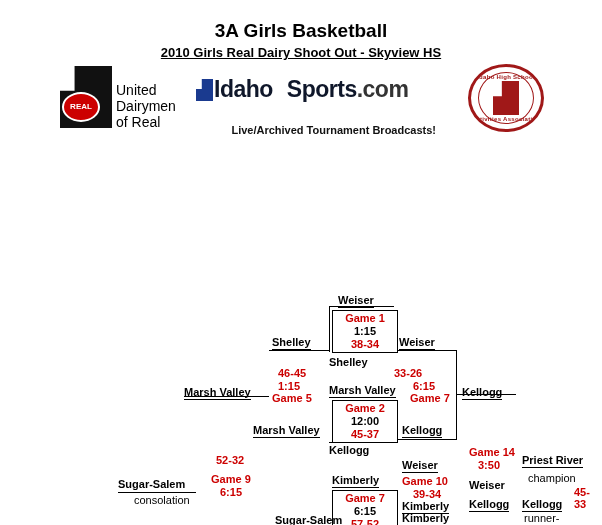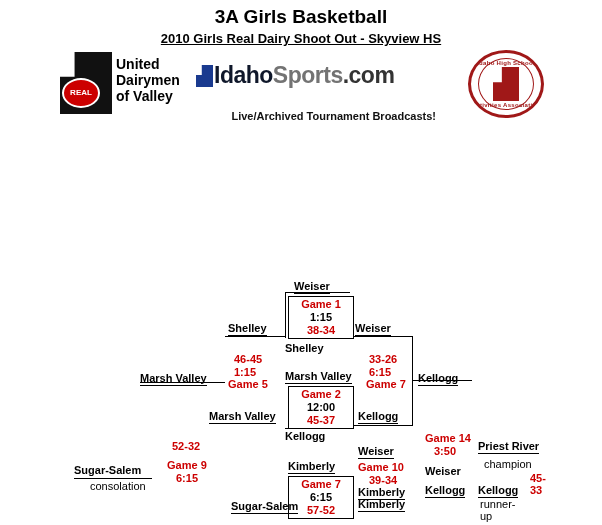--- a/index.html
+++ b/index.html
@@ -10,21 +10,21 @@
     width: 602px;
     height: 525px;
     background: #ffffff;
     font-family: "Liberation Sans", sans-serif;
     color: #000000;
     position: relative;
     overflow: hidden;
   }
   .header {
     text-align: center;
-    padding-top: 6px;
+    padding-top: 20px;
   }
   .title {
     font-size: 19px;
     font-weight: bold;
     letter-spacing: 0px;
   }
   .subtitle {
     font-size: 13px;
     font-weight: bold;
     text-decoration: underline;
@@ -64,39 +64,39 @@
     border: 2px solid #ffffff;
     color: #ffffff;
     font-size: 8px;
     font-weight: bold;
     text-align: center;
     line-height: 26px;
   }
   .udi .txt {
     position: absolute;
     left: 56px;
-    top: 4px;
+    top: 16px;
     font-size: 14px;
-    font-weight: bold;
+    font-weight: normal;
     line-height: 16px;
   }
   
   .isports {
     position: absolute;
     left: 196px;
     top: 12px;
     width: 240px;
   }
   .isports .brand {
     font-size: 23px;
     font-weight: bold;
     letter-spacing: -0.5px;
   }
   .isports .brand .i1 { color: #0f172a; }
-  .isports .brand .s1 { color: #737373; }
+  .isports .brand .s1 { color: #0f172a; margin-left: 14px; }
   .isports .brand .dot { color: #333333; font-weight: bold; }
   .isports .tag {
     font-size: 11px;
     font-weight: bold;
     color: #111111;
     margin-top: 21px;
     text-align: right;
   }
   .isports .statebox {
     display: inline-block;
@@ -147,20 +147,21 @@
     letter-spacing: 0.3px;
   }
   .ihsaa .arc-top { top: 7px; }
   .ihsaa .arc-bot { bottom: 7px; }
 
   
   .bracket {
     position: relative;
     width: 522px;
     height: 375px;
+    margin-left: 44px;
   }
   .node {
     position: absolute;
     font-size: 11px;
     white-space: nowrap;
   }
   .team {
     font-weight: bold;
     color: #000000;
   }
@@ -214,21 +215,21 @@
   <div class="subtitle">2010 Girls Real Dairy Shoot Out - Skyview HS</div>
 </div>
 
 <div class="logos">
   <div class="udi">
     <div class="state"></div>
     <div class="realseal">REAL</div>
     <div class="txt">
       <div>United</div>
       <div>Dairymen</div>
-      <div>of Valley</div>
+      <div>of Real</div>
     </div>
   </div>
 
   <div class="isports">
     <div class="brand">
       <span class="statebox"></span><span class="i1">Idaho</span><span class="s1">Sports</span><span class="dot">.com</span>
     </div>
     <div class="tag">Live/Archived Tournament Broadcasts!</div>
   </div>
 
@@ -273,21 +274,21 @@
   <div class="node team u" style="left:285px; top:250px;">Marsh Valley</div>
   <div class="gamebox" style="left:288px; top:266px; width:52px;">
     <div class="g">Game 2</div>
     <div class="t">12:00</div>
     <div class="s">45-37</div>
   </div>
   <div class="node team u" style="left:209px; top:290px;">Marsh Valley</div>
   <div class="node team o" style="left:285px; top:308px;">Kellogg</div>
 
   <div class="node team u" style="left:355px; top:202px;">Weiser</div>
-  <div class="score" style="left:369px; top:233px;">33-26</div>
+  <div class="score" style="left:350px; top:233px;">33-26</div>
   <div class="node red" style="left:369px; top:246px;">6:15</div>
   <div class="node red" style="left:366px; top:258px;">Game 7</div>
   <div class="node team u" style="left:358px; top:290px;">Kellogg</div>
   <div class="node team u" style="left:418px; top:252px;">Kellogg</div>
 
   <div class="node team u" style="left:358px; top:325px;">Weiser</div>
   <div class="node red" style="left:358px; top:341px;">Game 10</div>
   <div class="score" style="left:369px; top:354px;">39-34</div>
   <div class="node team u" style="left:358px; top:366px;">Kimberly</div>
   <div class="node team" style="left:425px; top:345px;">Weiser</div>

